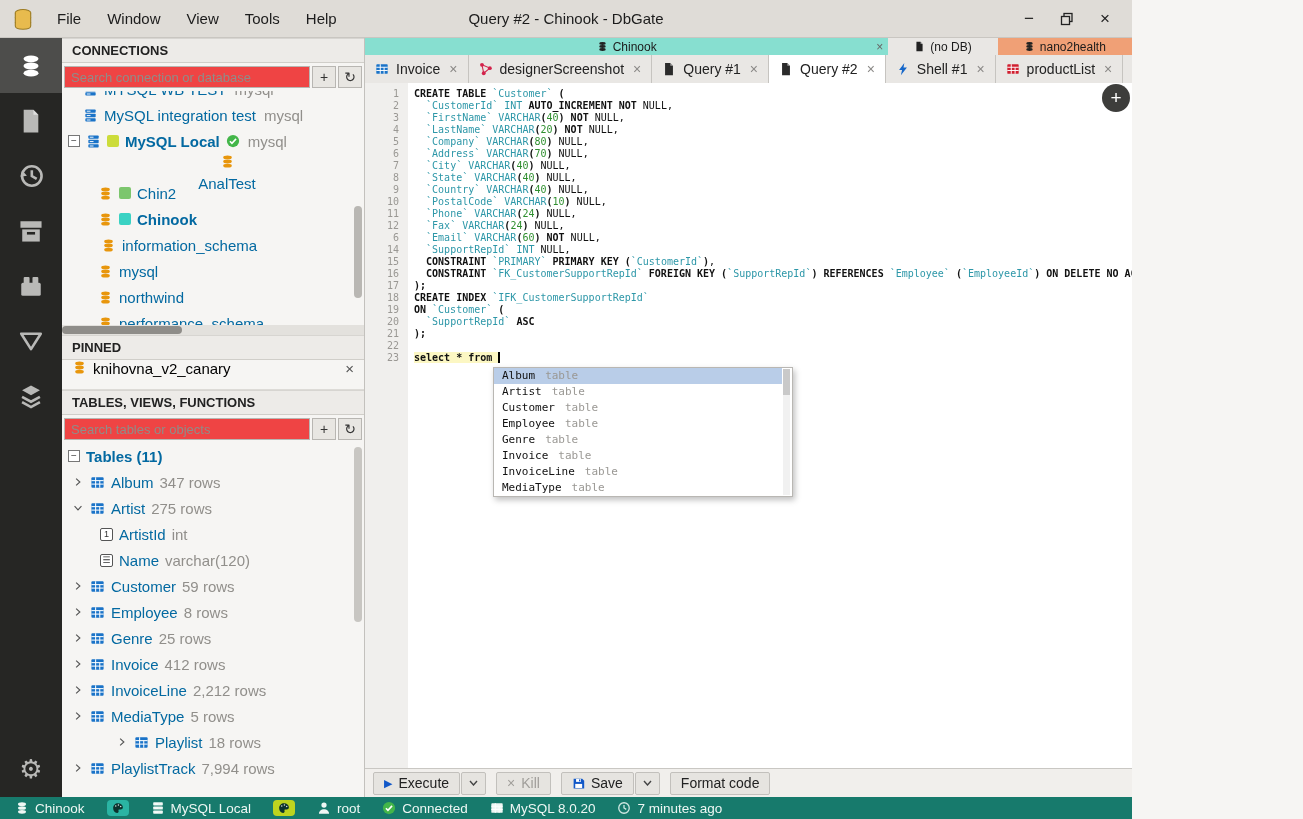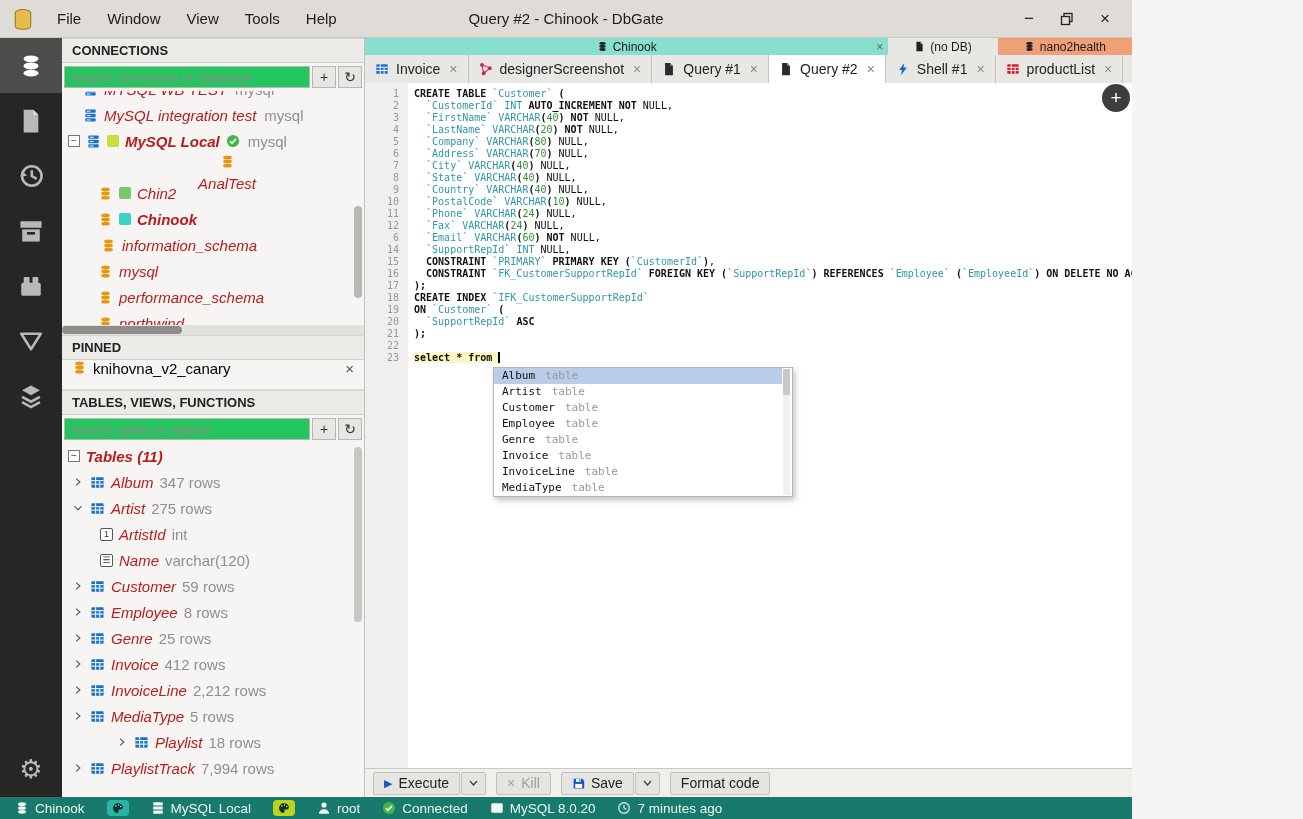--- a/index.html
+++ b/index.html
@@ -19,28 +19,28 @@
   
   .rail{width:62px;background:#262624;display:flex;flex-direction:column;flex:0 0 62px;}
   .rail-item{height:55px;display:flex;align-items:center;justify-content:center;color:#b9b9b7;}
   .rail-item.active{background:#4d4d4b;color:#fff;}
   .rail-spacer{flex:1;}
 
   
   .panel{width:303px;flex:0 0 303px;background:#f6f5f3;border-right:1px solid #c3c1bd;display:flex;flex-direction:column;font-size:15px;}
   .sect-head{background:#edebe8;border-top:1px solid #d7d5d1;border-bottom:1px solid #d0cec9;padding:4px 10px;font-size:13px;font-weight:bold;color:#222;flex:0 0 24px;}
   .searchrow{display:flex;align-items:center;padding:3px 2px 3px 2px;gap:2px;flex:0 0 28px;}
-  .searchrow input{flex:1;height:22px;border:1px solid #b8b6b2;background:#22c55e;font-size:13px;padding:0 6px;color:#333;font-family:"Liberation Sans",sans-serif;outline:none;min-width:0;}
+  .searchrow input{flex:1;height:22px;border:1px solid #b8b6b2;background:#ef4444;font-size:13px;padding:0 6px;color:#333;font-family:"Liberation Sans",sans-serif;outline:none;min-width:0;}
   .searchrow input::placeholder{color:#8f8d89;}
   .sq-btn{width:24px;height:22px;border:1px solid #b8b6b2;background:#e8e6e2;font-size:14px;color:#333;display:flex;align-items:center;justify-content:center;}
   .tree{position:relative;overflow:hidden;}
   .tree-conn{flex:0 0 244px;}
   .tree-objs{flex:1;}
   .row{height:26px;display:flex;align-items:center;gap:6px;padding-right:8px;white-space:nowrap;}
-  .row .lbl{color:#b91c1c;font-style:italic;}
+  .row .lbl{color:#0369a1;}
   .row .lbl.bold{font-weight:bold;}
   .row .sub{color:#918f8b;margin-left:2px;}
   .row .cnt{color:#918f8b;}
   .expander{width:12px;height:12px;border:1px solid #777;display:inline-flex;align-items:center;justify-content:center;font-size:10px;line-height:10px;color:#444;background:#fff;flex:0 0 12px;}
   .chev{width:12px;display:inline-flex;align-items:center;justify-content:center;color:#555;flex:0 0 12px;}
   .swatch{width:12px;height:12px;border-radius:2px;flex:0 0 12px;}
   .pin-row{height:30px;display:flex;align-items:flex-start;gap:6px;padding:0 10px;border-bottom:1px solid #dddbd7;flex:0 0 30px;}
   .pin-row .x{margin-left:auto;color:#555;font-size:15px;}
   .vscroll{position:absolute;width:9px;right:1px;background:transparent;}
   .vthumb{position:absolute;left:0;width:8px;background:#b9b7b3;border-radius:4px;}
@@ -307,31 +307,31 @@
               <span class="lbl">mysql</span>
             </div>
             <div class="row" style="padding-left: 36px;">
               <span>
                 <svg width="15" height="15" viewBox="0 0 16 16">
                   <ellipse cx="8" cy="3.6" rx="4.6" ry="2.1" fill="#e8960c"></ellipse>
                   <ellipse cx="8" cy="8" rx="4.6" ry="2.1" fill="#e8960c"></ellipse>
                   <ellipse cx="8" cy="12.4" rx="4.6" ry="2.1" fill="#e8960c"></ellipse>
                 </svg>
               </span>
-              <span class="lbl">performance_schema</span>
+              <span class="lbl">northwind</span>
             </div>
             <div class="row" style="padding-left: 36px;">
               <span>
                 <svg width="15" height="15" viewBox="0 0 16 16">
                   <ellipse cx="8" cy="3.6" rx="4.6" ry="2.1" fill="#e8960c"></ellipse>
                   <ellipse cx="8" cy="8" rx="4.6" ry="2.1" fill="#e8960c"></ellipse>
                   <ellipse cx="8" cy="12.4" rx="4.6" ry="2.1" fill="#e8960c"></ellipse>
                 </svg>
               </span>
-              <span class="lbl">northwind</span>
+              <span class="lbl">performance_schema</span>
             </div>
           </div>
         <div class="vscroll" style="top:0;height:234px;">
             <div class="vthumb" style="top:115px;height:92px;"></div>
           </div>
         <div class="hscroll">
             <div class="hthumb" style="left:0;width:120px;"></div>
           </div>
       </div>
       <div class="sect-head">PINNED</div>

